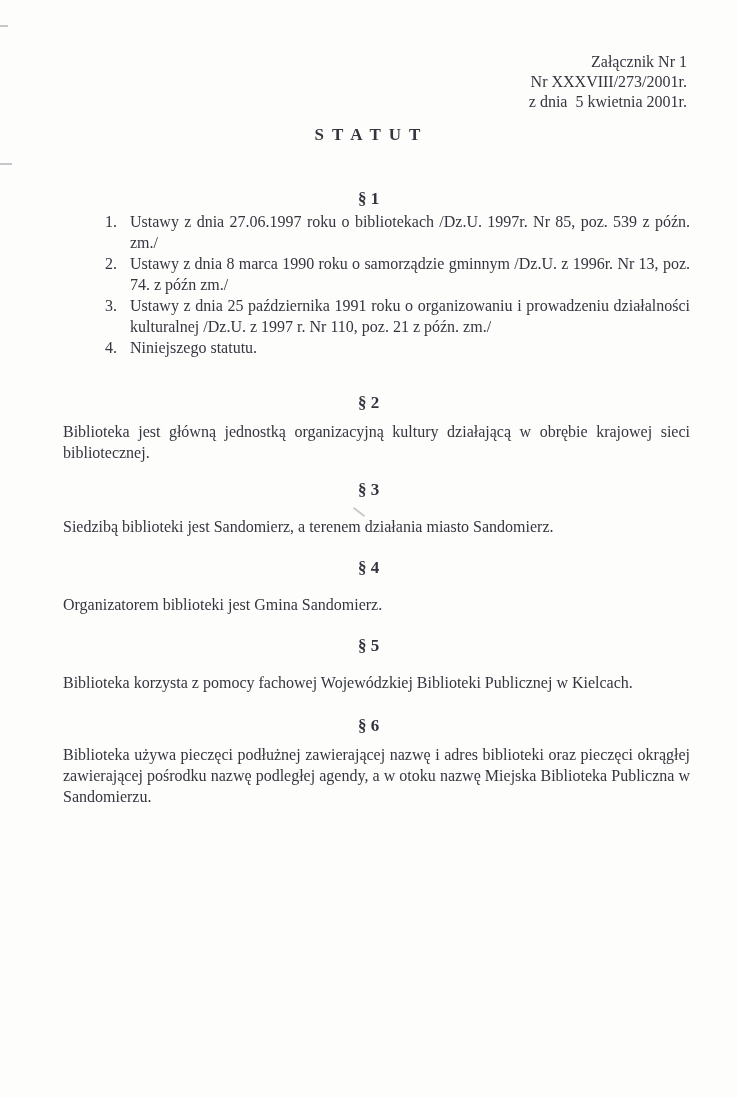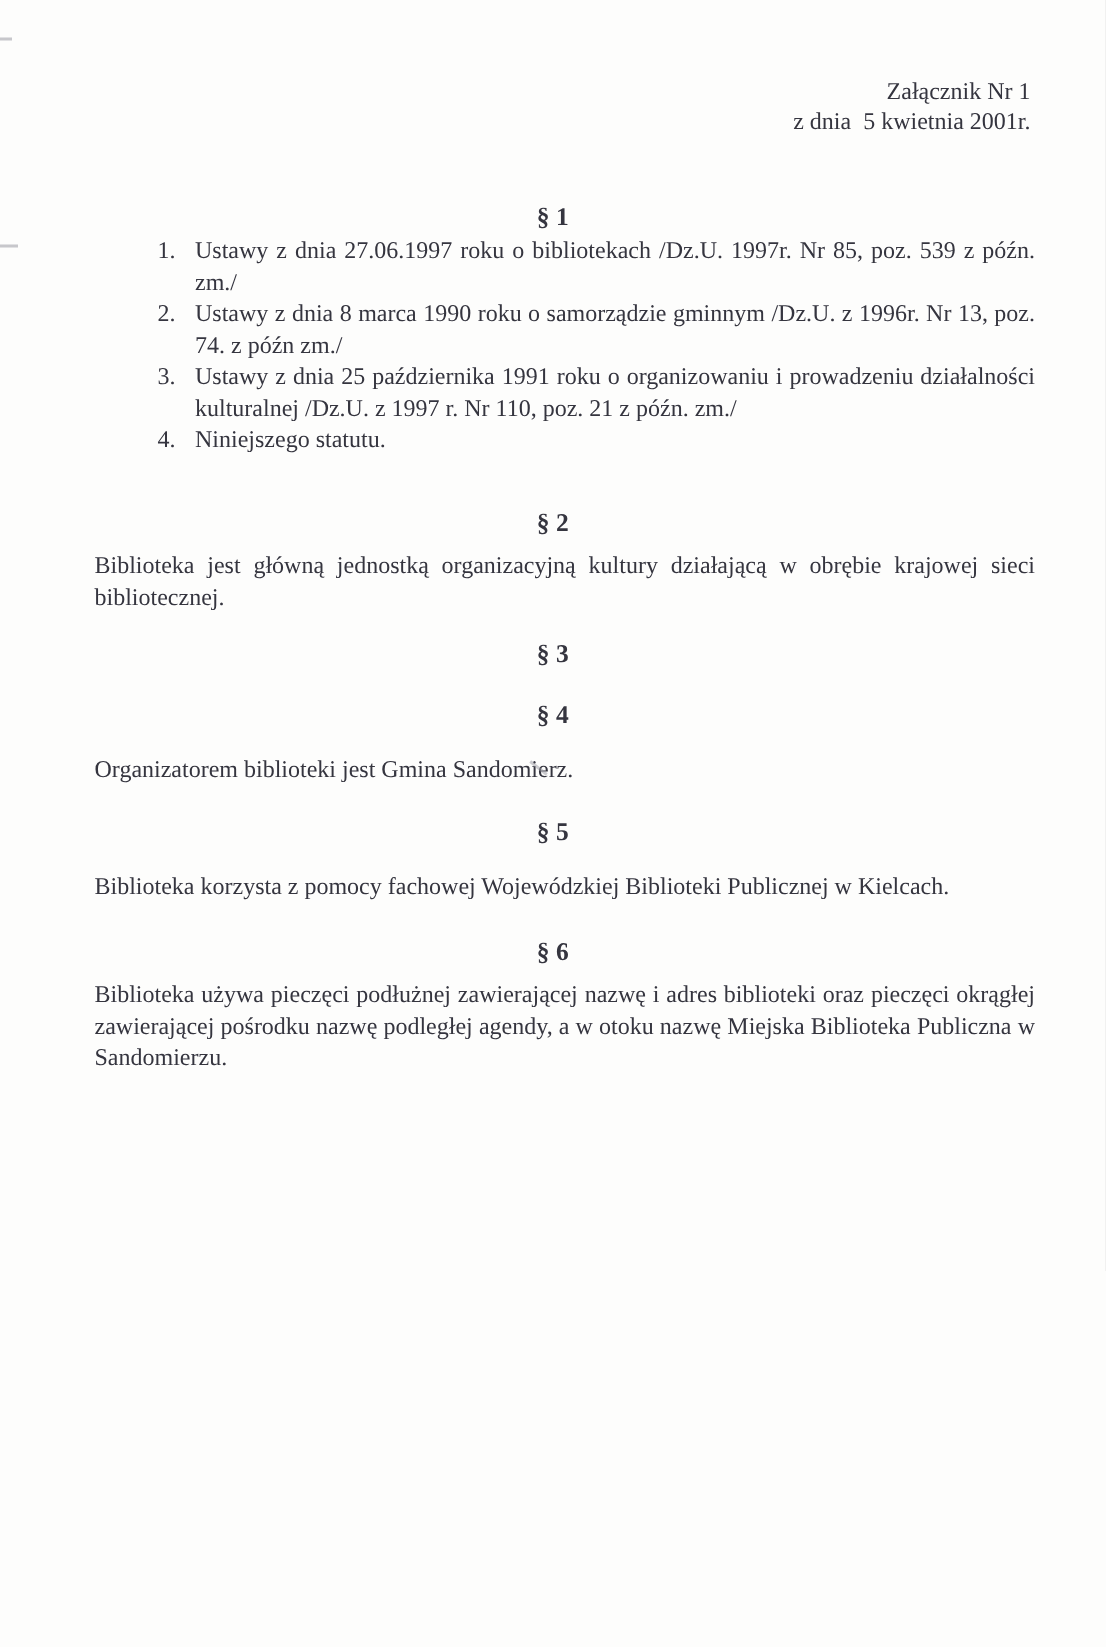--- a/index.html
+++ b/index.html
@@ -110,23 +110,25 @@
 <body>
 
 <div class="page">
 
   <div class="scan-mark" style="left:0; top:25px; width:8px; height:2px;"></div>
   <div class="scan-mark" style="left:0; top:163px; width:12px; height:2px;"></div>
   <div class="scan-mark slash" style="left:352px; top:511px;"></div>
 
   <div class="annex">
     <div>Załącznik Nr 1</div>
+    <div>Nr XXXVIII/273/2001r.</div>
     <div>z dnia  5 kwietnia 2001r.</div>
   </div>
 
+  <div class="title-main">S T A T U T</div>
 
 
   <div class="sec-mark mt-sec1-mark">§ 1</div>
   <ol class="legal-list">
     <li>
       <span class="num">1.</span>
       <span>Ustawy z dnia 27.06.1997 roku o bibliotekach /Dz.U. 1997r. Nr 85, poz. 539 z późn. zm./</span>
     </li>
     <li>
       <span class="num">2.</span>
@@ -139,20 +141,21 @@
     <li>
       <span class="num">4.</span>
       <span>Niniejszego statutu.</span>
     </li>
   </ol>
 
   <div class="sec-mark mt-sec2-mark">§ 2</div>
   <div class="sec-text mt-sec2-text">Biblioteka jest główną jednostką organizacyjną kultury działającą w obrębie krajowej sieci bibliotecznej.</div>
 
   <div class="sec-mark mt-sec3-mark">§ 3</div>
+  <div class="sec-text mt-sec3-text">Siedzibą biblioteki jest Sandomierz, a terenem działania miasto Sandomierz.</div>
 
   <div class="sec-mark mt-sec4-mark">§ 4</div>
   <div class="sec-text mt-sec4-text">Organizatorem biblioteki jest Gmina Sandomierz.</div>
 
   <div class="sec-mark mt-sec5-mark">§ 5</div>
   <div class="sec-text mt-sec5-text">Biblioteka korzysta z pomocy fachowej Wojewódzkiej Biblioteki Publicznej w Kielcach.</div>
 
   <div class="sec-mark mt-sec6-mark">§ 6</div>
   <div class="sec-text mt-sec6-text">Biblioteka używa pieczęci podłużnej zawierającej nazwę i adres biblioteki oraz pieczęci okrągłej zawierającej pośrodku nazwę podległej agendy, a w otoku nazwę Miejska Biblioteka Publiczna w Sandomierzu.</div>
 

